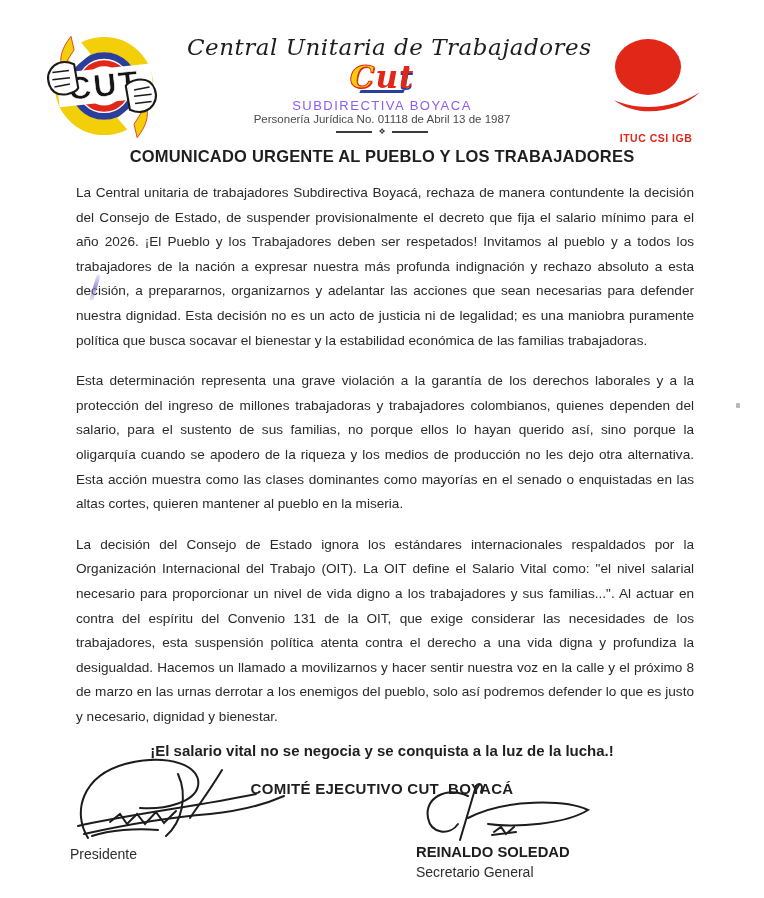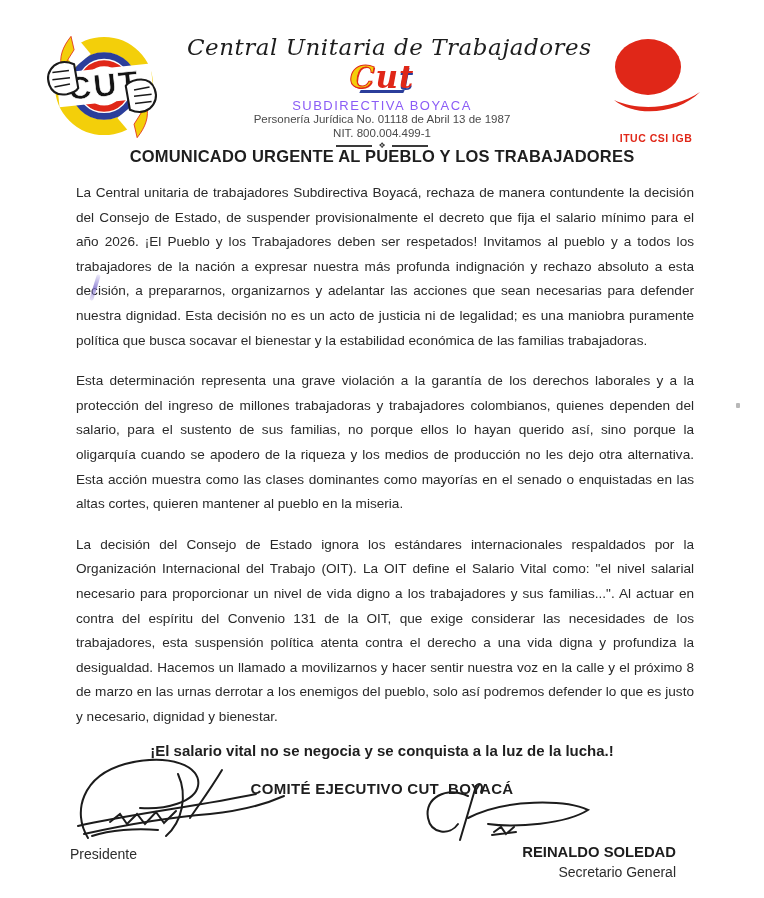--- a/index.html
+++ b/index.html
@@ -47,21 +47,21 @@
   .slogan{
     position:absolute; left:0; top:742px; width:764px; text-align:center;
     font-size:15px; font-weight:bold; color:#1f1f1f;
   }
   .committee{
     position:absolute; left:0; top:780px; width:764px; text-align:center;
     font-size:15px; font-weight:bold; color:#1e1e1e; letter-spacing:.3px; white-space:pre;
   }
   
   .sig-left{position:absolute; left:70px; top:756px; width:300px;}
-  .sig-right{position:absolute; left:416px; top:782px; width:260px;text-align:right;}
+  .sig-right{position:absolute; left:416px; top:782px; width:260px;}
   .sig-svg{display:block;}
   .sig-name{font-size:14.8px; font-weight:bold; color:#1d1d1d; margin-top:2px; white-space:nowrap;}
   .sig-role{font-size:14px; color:#2d2d2d; margin-top:4px;}
   
   .pen-mark{
     position:absolute; left:93px; top:274px; width:4px; height:27px;
     background:linear-gradient(to bottom, rgba(140,125,215,.15), rgba(124,108,205,.75), rgba(140,125,215,.2));
     border-radius:3px; transform:rotate(17deg);
   }
   .speck{position:absolute; left:736px; top:403px; width:4px; height:5px; background:#9a9a9a; opacity:.7; border-radius:1px;}
@@ -102,21 +102,20 @@
       <path d="M 108 69 l -16 2 M 108 62 l -17 2 M 106 55 l -15 3" fill="none" stroke="#1a1a1a" stroke-width="1.5"></path>
     </g>
   </svg>
 
   <div class="header-center">
     <div class="script-title">Central Unitaria de Trabajadores</div>
     <div class="cut-word"><span class="cut-c">C</span><span class="cut-u">u</span><span class="cut-t">t</span></div>
     <div class="cut-underline"></div>
     <div class="subdirectiva">SUBDIRECTIVA  BOYACA</div>
     <div class="personeria">Personería Jurídica No. 01118 de Abril 13 de 1987</div>
-    <div class="nit">NIT. 800.004.499-1</div>
     <div class="hr-divider">
       <span class="line"></span>
       <span class="diamond">❖</span>
       <span class="line"></span>
     </div>
   </div>
 
   <svg class="logo-ituc" viewBox="0 0 104 104" aria-hidden="true">
     <ellipse cx="44" cy="33" rx="33" ry="28" fill="#e02718"></ellipse>
     <path d="M 10 66 C 32 84 74 80 96 58 C 72 74 36 78 10 66 Z" fill="#e02718"></path>

